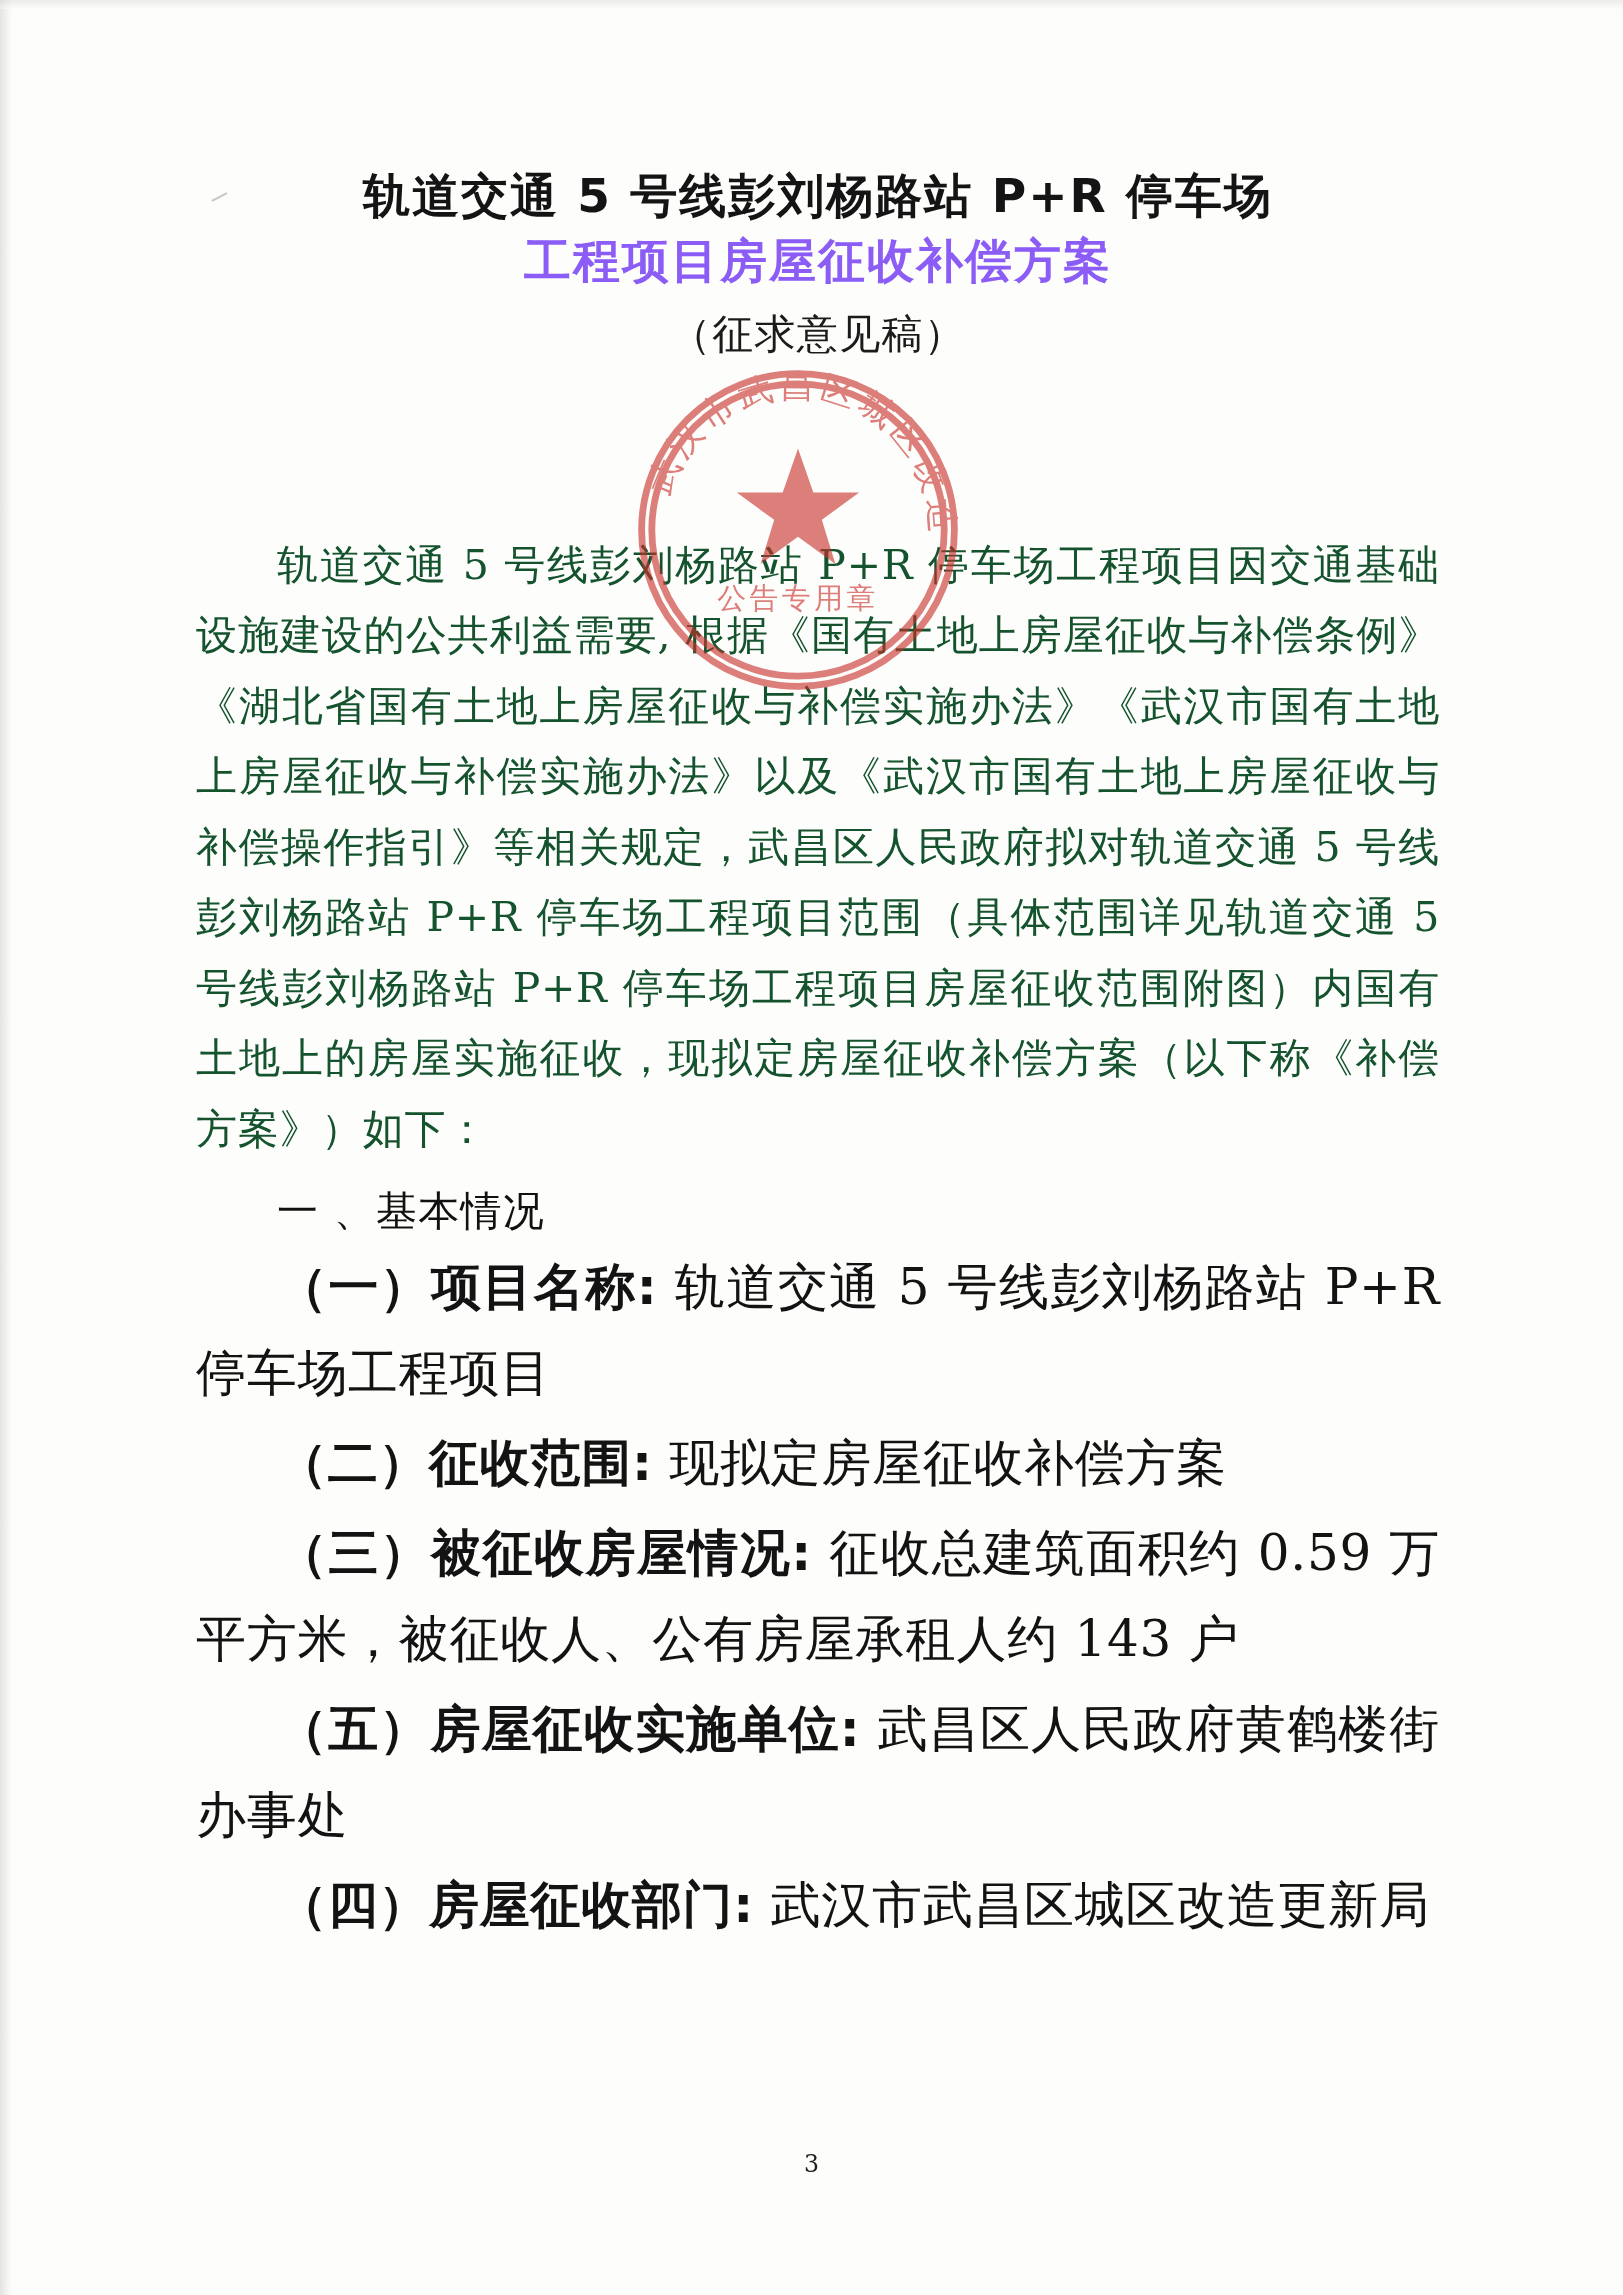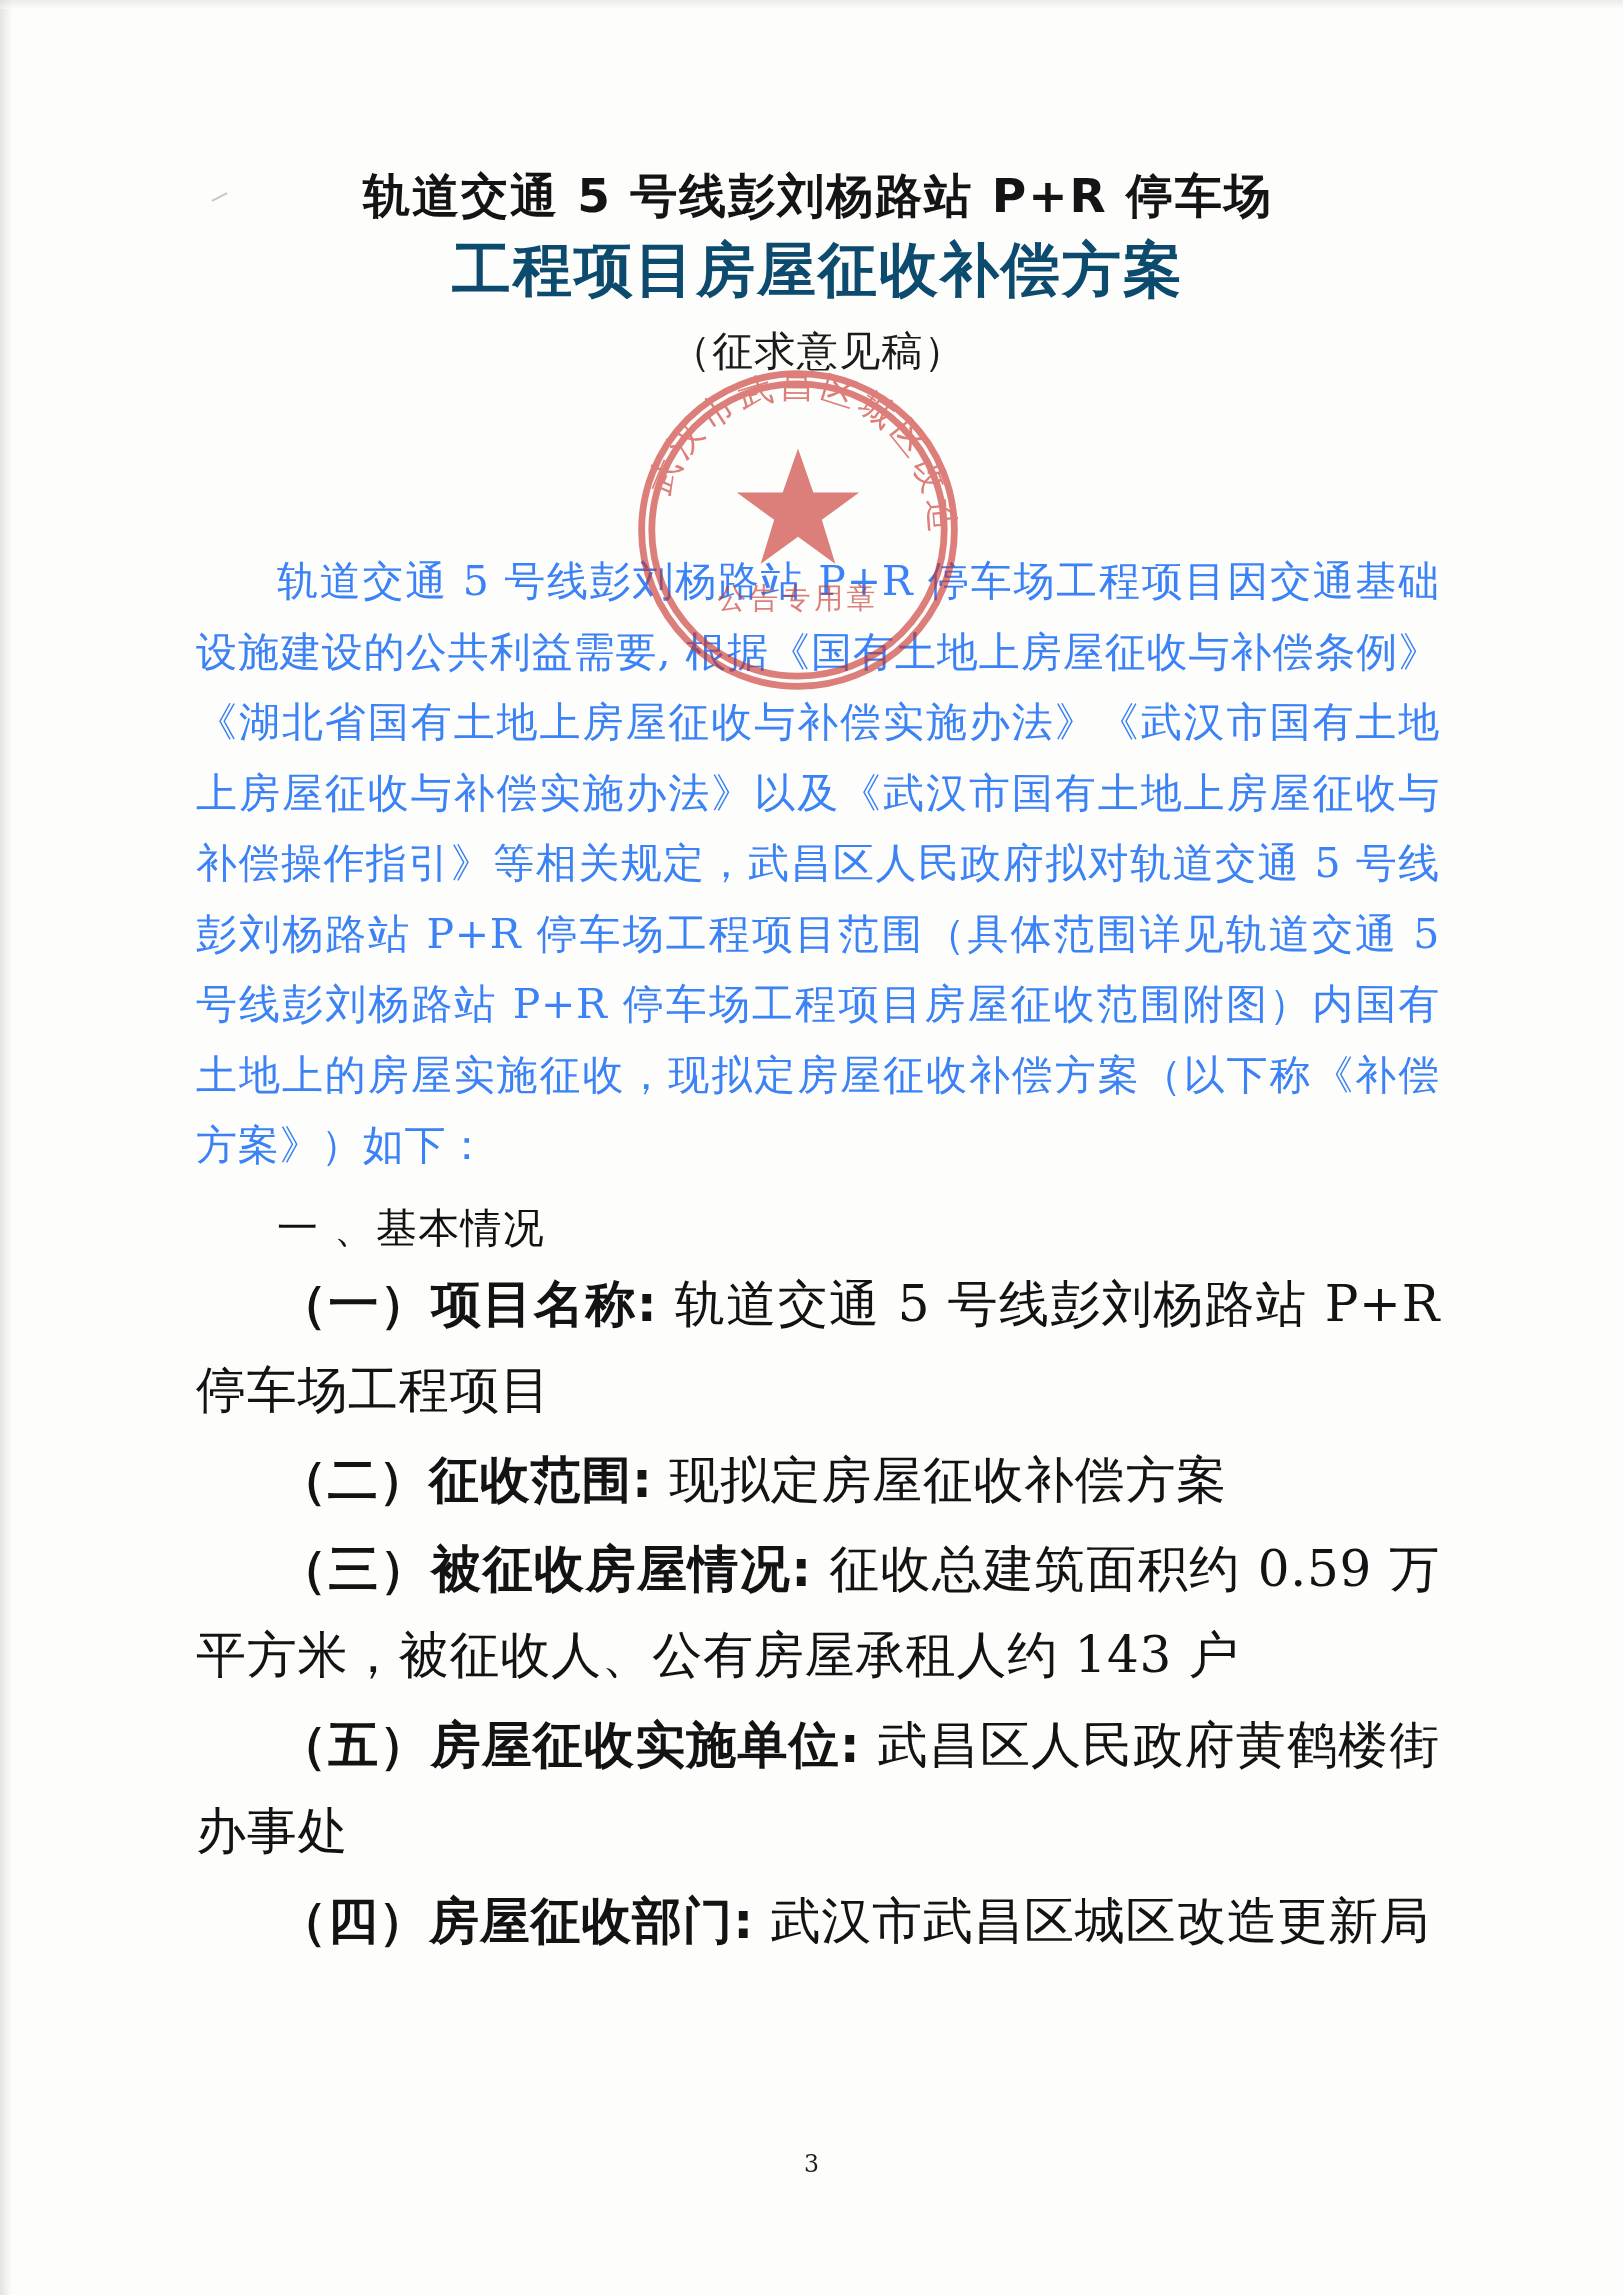--- a/index.html
+++ b/index.html
@@ -51,24 +51,24 @@
     font-weight: bold;
     font-size: 47px;
     line-height: 1.38;
     letter-spacing: 2px;
     color: #141414;
   }
   .doc-title-line2 {
     text-align: center;
     font-family: "DejaVu Sans", sans-serif;
     font-weight: bold;
-    font-size: 59px;
+    font-size: 47px;
     line-height: 1.38;
     letter-spacing: 2px;
-    color: #0c4a6e;
+    color: #8b5cf6;
   }
   .doc-subtitle {
     text-align: center;
     font-size: 41px;
     line-height: 1.5;
     margin-top: 10.5px;
     letter-spacing: 1.3px;
     color: #1b1b1b;
     position: relative;
     z-index: 3;
@@ -91,21 +91,21 @@
     margin-top: 164px;
   }
   p.para {
     font-size: 41px;
     line-height: 1.72;
     margin: 0 0 3.9px 0;
     text-align: justify;
     text-justify: inter-ideograph;
     text-indent: 81px;
     letter-spacing: 0.7px;
-    color: #3b82f6;
+    color: #14532d;
   }
 
   h2.section {
     font-family: "DejaVu Sans", sans-serif;
     font-weight: normal;
     font-size: 41px;
     margin: 19.6px 0 5.2px 0;
     text-indent: 81px;
     letter-spacing: 1.3px;
     color: #111;

